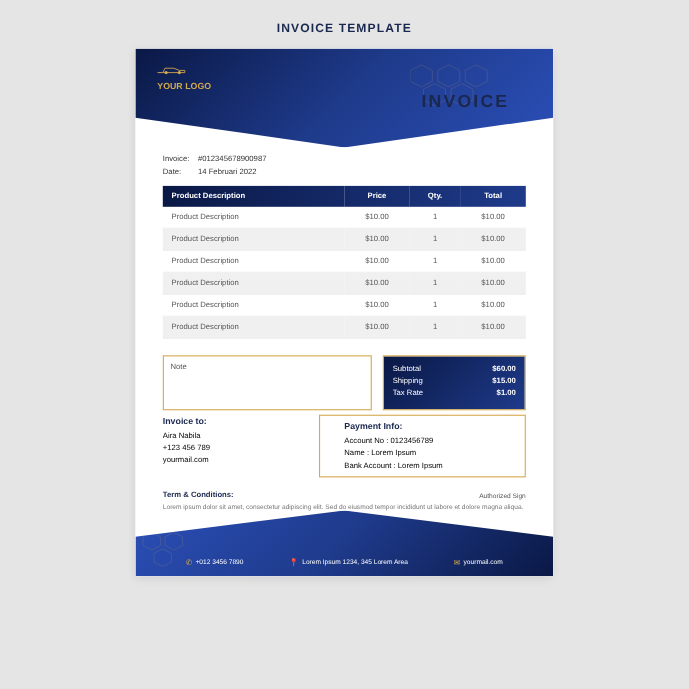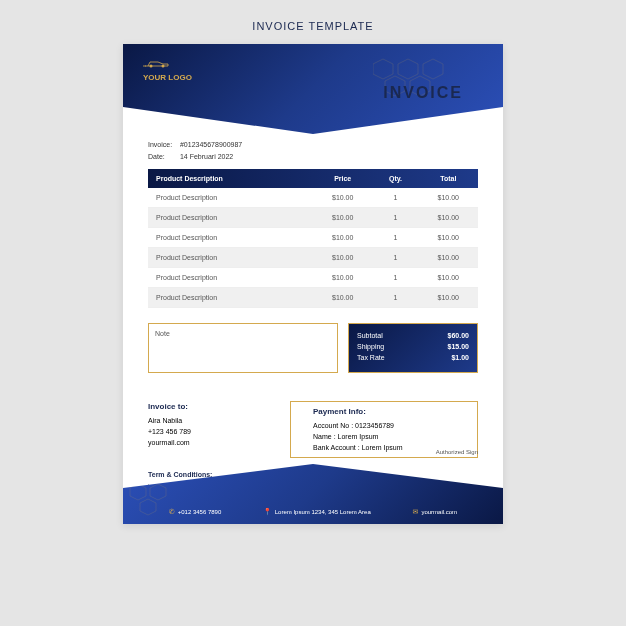--- a/index.html
+++ b/index.html
@@ -8,21 +8,21 @@
   height: 626px;
   background: #e5e5e5;
   font-family: Arial, sans-serif;
   display: flex;
   flex-direction: column;
   align-items: center;
   padding-top: 20px;
 }
 .page-title {
   font-size: 11px;
-  font-weight: normal;
+  font-weight: bold;
   color: #1a2850;
   letter-spacing: 1px;
   margin-bottom: 12px;
 }
 .invoice-card {
   width: 380px;
   height: 480px;
   background: #fff;
   position: relative;
   overflow: hidden;
@@ -110,21 +110,21 @@
   width: 130px;
   background: linear-gradient(135deg, #0a1845 0%, #1e3a8a 100%);
   color: #fff;
   border: 1px solid #d4a94e;
   font-size: 7px;
   padding: 6px 8px;
 }
 .summary-row { display: flex; justify-content: space-between; padding: 2px 0; }
 .info-section {
   display: flex;
-  margin-top: 28px;
+  margin-top: 4px;
 }
 .invoice-to, .payment-info {
   flex: 1;
   font-size: 7px;
   line-height: 11px;
 }
 .section-heading {
   font-weight: bold;
   color: #1a2850;
   font-size: 8px;

